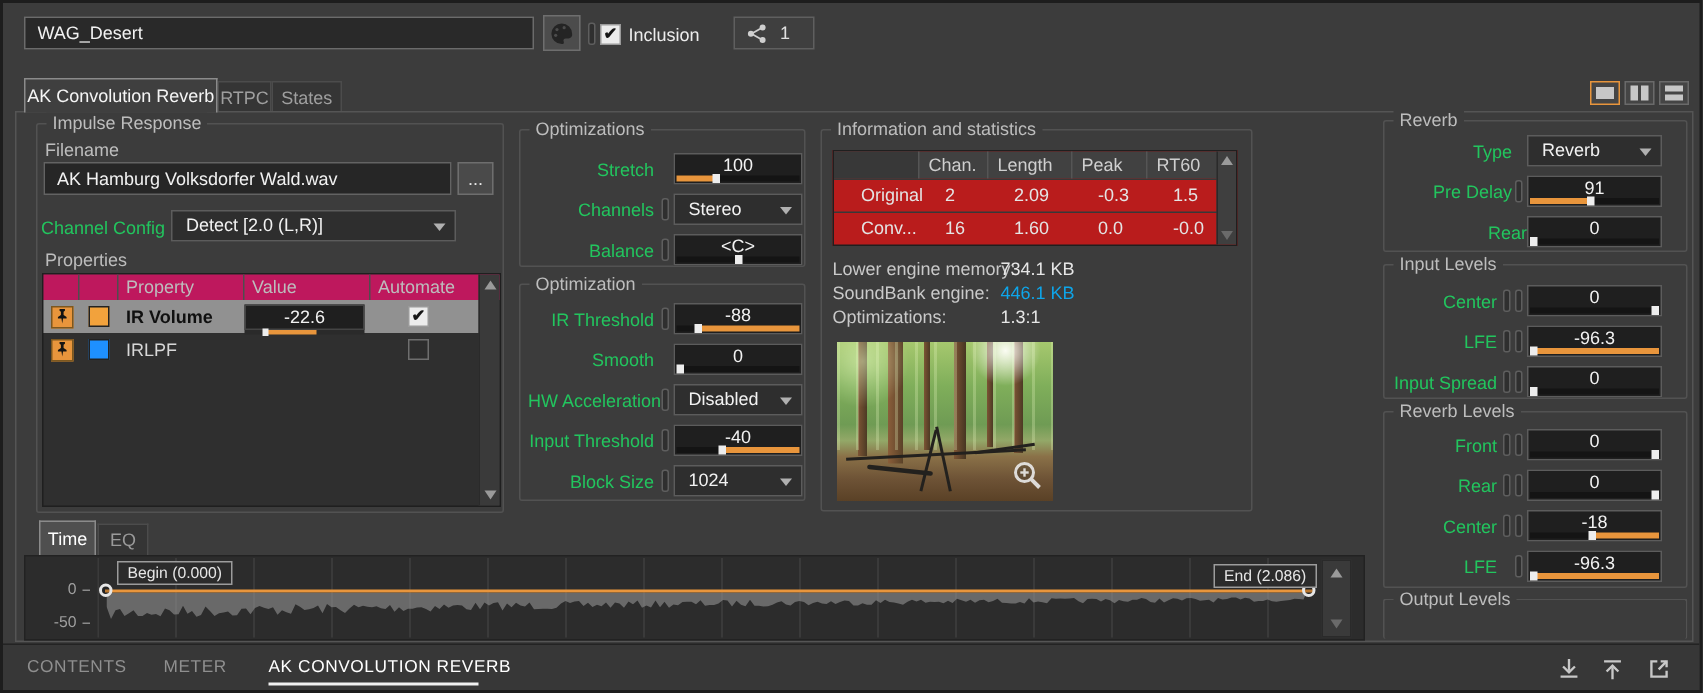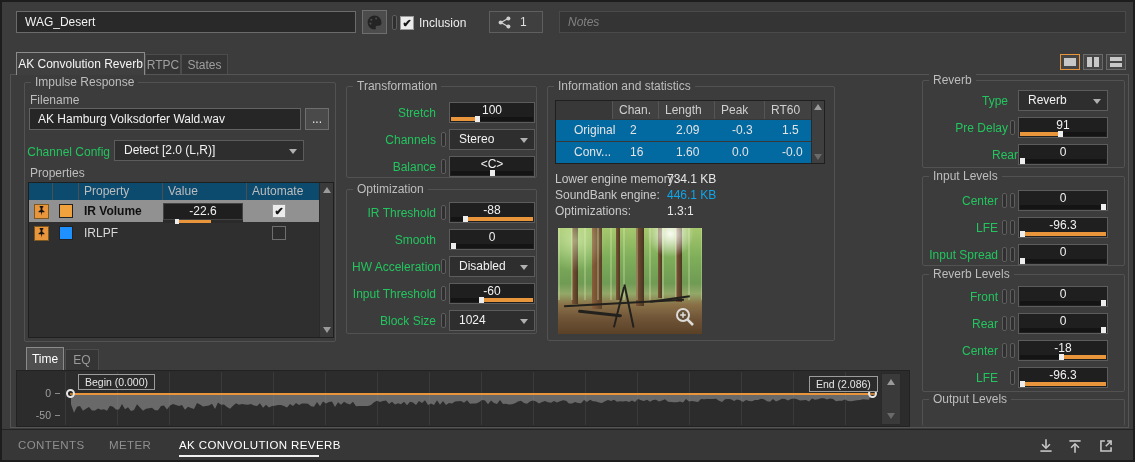--- a/index.html
+++ b/index.html
@@ -42,32 +42,32 @@
   .tab.t2 { left:143px; top:52px; width:36px; height:20px; line-height:20px; background:#353535; border:1px solid #4c4c4c; border-bottom:none; color:#9f9f9f; }
   .tab.t3 { left:179px; top:52px; width:47px; height:20px; line-height:20px; background:#353535; border:1px solid #4c4c4c; border-bottom:none; color:#9f9f9f; }
   .laybtn { position:absolute; top:52px; width:20px; height:16px; background:#454545; border:1px solid #6a6a6a; display:flex; align-items:center; justify-content:center; gap:2px; }
   .laybtn.on { border-color:#e8953c; }
   .laybtn i { background:#c7c7c7; display:block; }
 
   .mainpanel { position:absolute; left:8px; top:72px; width:1119px; height:354px; border:1px solid #555555; background:#3c3c3c; }
 
   
   .ptable { position:absolute; left:26px; top:180px; width:306px; height:156px; background:#2f2f2f; border:1px solid #1f1f1f; }
-  .phead { display:flex; height:17px; background:#0c4a6e; color:#bdbdbd; font-size:12px; }
+  .phead { display:flex; height:17px; background:#be185d; color:#bdbdbd; font-size:12px; }
   .phead > div { border-right:1px solid #4e4e4e; padding-left:5px; line-height:17px; overflow:hidden; }
   .prow { display:flex; height:22px; align-items:center; }
   .prow.sel { background:#919191; color:#101010; }
   .pincell { width:24px; display:flex; justify-content:center; }
   .pin { width:15px; height:15px; background:#e8953c; border:1px solid #7c571f; display:flex; align-items:center; justify-content:center; }
   .swcell { width:26px; display:flex; justify-content:center; }
   .swatch { width:14px; height:14px; border:1px solid #222; }
   .pscroll { position:absolute; right:0; top:0; bottom:0; width:14px; background:#3a3a3a; border-left:1px solid #2a2a2a; }
 
   
-  .itable { position:absolute; left:553px; top:98px; width:270px; height:64px; background:#0369a1; border:1px solid #1f1f1f; }
+  .itable { position:absolute; left:553px; top:98px; width:270px; height:64px; background:#b91c1c; border:1px solid #1f1f1f; }
   .ihead { display:flex; height:18px; background:#414141; color:#cfcfcf; }
   .ihead > div, .irow > div { padding-left:6px; line-height:18px; overflow:hidden; white-space:nowrap; }
   .ihead > div { border-left:1px solid #555; }
   .ihead > div:first-child { border-left:none; background:#383838; }
   .irow { display:flex; height:22px; color:#e4e4e4; border-top:1px solid #383838;justify-content:flex-end; }
   .irow > div { line-height:21px; }
   .iscroll { position:absolute; right:0; top:0; bottom:0; width:13px; background:#3f3f3f; border-left:1px solid #2a2a2a; }
   .c0{width:56px}.c1{width:46px}.c2{width:56px}.c3{width:50px}.c4{width:48px}
 
   
@@ -123,21 +123,20 @@
   <div class="share-btn">
     <svg width="13" height="13" viewBox="0 0 13 13">
       <line x1="3" y1="6.5" x2="10" y2="2.5" stroke="#cfcfcf" stroke-width="1.2"></line>
       <line x1="3" y1="6.5" x2="10" y2="10.5" stroke="#cfcfcf" stroke-width="1.2"></line>
       <circle cx="2.6" cy="6.5" r="2" fill="#cfcfcf"></circle>
         <circle cx="10.4" cy="2.4" r="2" fill="#cfcfcf"></circle>
         <circle cx="10.4" cy="10.6" r="2" fill="#cfcfcf"></circle>
     </svg>
     <span>1</span>
   </div>
-  <input class="notes-input" placeholder="Notes" style="">
 
   <div class="tab active">AK Convolution Reverb</div>
   <div class="tab t2">RTPC</div>
   <div class="tab t3">States</div>
   <div class="laybtn on" style="left:1058px;">
       <i style="width:12px;height:8px;"></i>
     </div>
   <div class="laybtn" style="left:1081px;">
       <i style="width:5px;height:10px;"></i>
       <i style="width:5px;height:10px;"></i>
@@ -211,21 +210,21 @@
           <span class="cb unchecked"></span>
         </div>
     </div>
     <div class="pscroll">
       <div class="tri-up" style="margin:4px auto 0;"></div>
       <div class="tri-dn" style="position:absolute;bottom:4px;left:3px;"></div>
     </div>
   </div>
 
   <div class="grp" style="left:344px;top:84px;width:191px;height:92px;">
-    <span class="grplbl">Transformation</span>
+    <span class="grplbl">Optimizations</span>
   </div>
   <span class="rlbl abs rlblw" style="left:350px;top:104px;">Stretch</span>
   <div class="num" style="left:447px;top:100px;width:86px;">
     <span class="numv">100</span>
     <div class="trk">
         <div class="fill" style="left:0;width:32%;"></div>
         <div class="hnd" style="left:32%;"></div>
       </div>
   </div>
   <span class="rlbl abs rlblw" style="left:350px;top:131px;">Channels</span>
@@ -262,21 +261,21 @@
       </div>
   </div>
   <span class="rlbl abs rlblw" style="left:350px;top:258px;">HW Acceleration</span>
   <span class="pill" style="left:439px;top:257px;"></span>
   <div class="drop" style="left:447px;top:254px;width:86px;">
     <span>Disabled</span><span class="arr"></span>
   </div>
   <span class="rlbl abs rlblw" style="left:350px;top:285px;">Input Threshold</span>
   <span class="pill" style="left:439px;top:284px;"></span>
   <div class="num" style="left:447px;top:281px;width:86px;">
-    <span class="numv">-60</span>
+    <span class="numv">-40</span>
     <div class="trk">
         <div class="fill" style="left:37%;width:63%;"></div>
         <div class="hnd" style="left:37%;"></div>
       </div>
   </div>
   <span class="rlbl abs rlblw" style="left:350px;top:312px;">Block Size</span>
   <span class="pill" style="left:439px;top:311px;"></span>
   <div class="drop" style="left:447px;top:308px;width:86px;">
     <span>1024</span><span class="arr"></span>
   </div>

